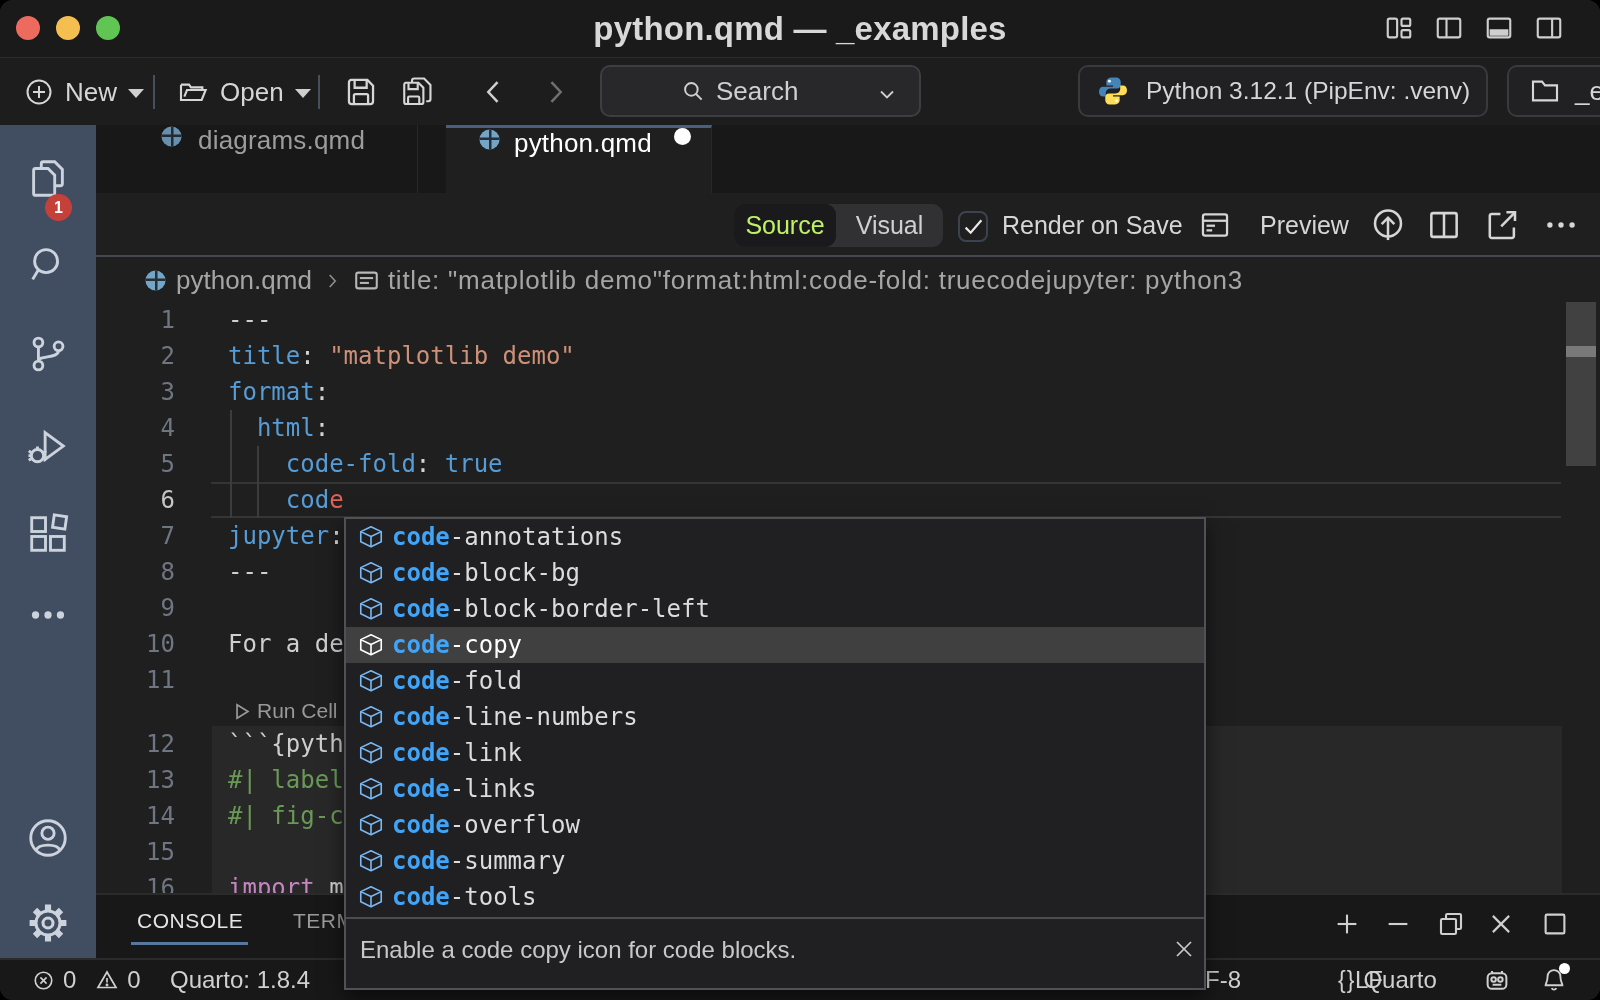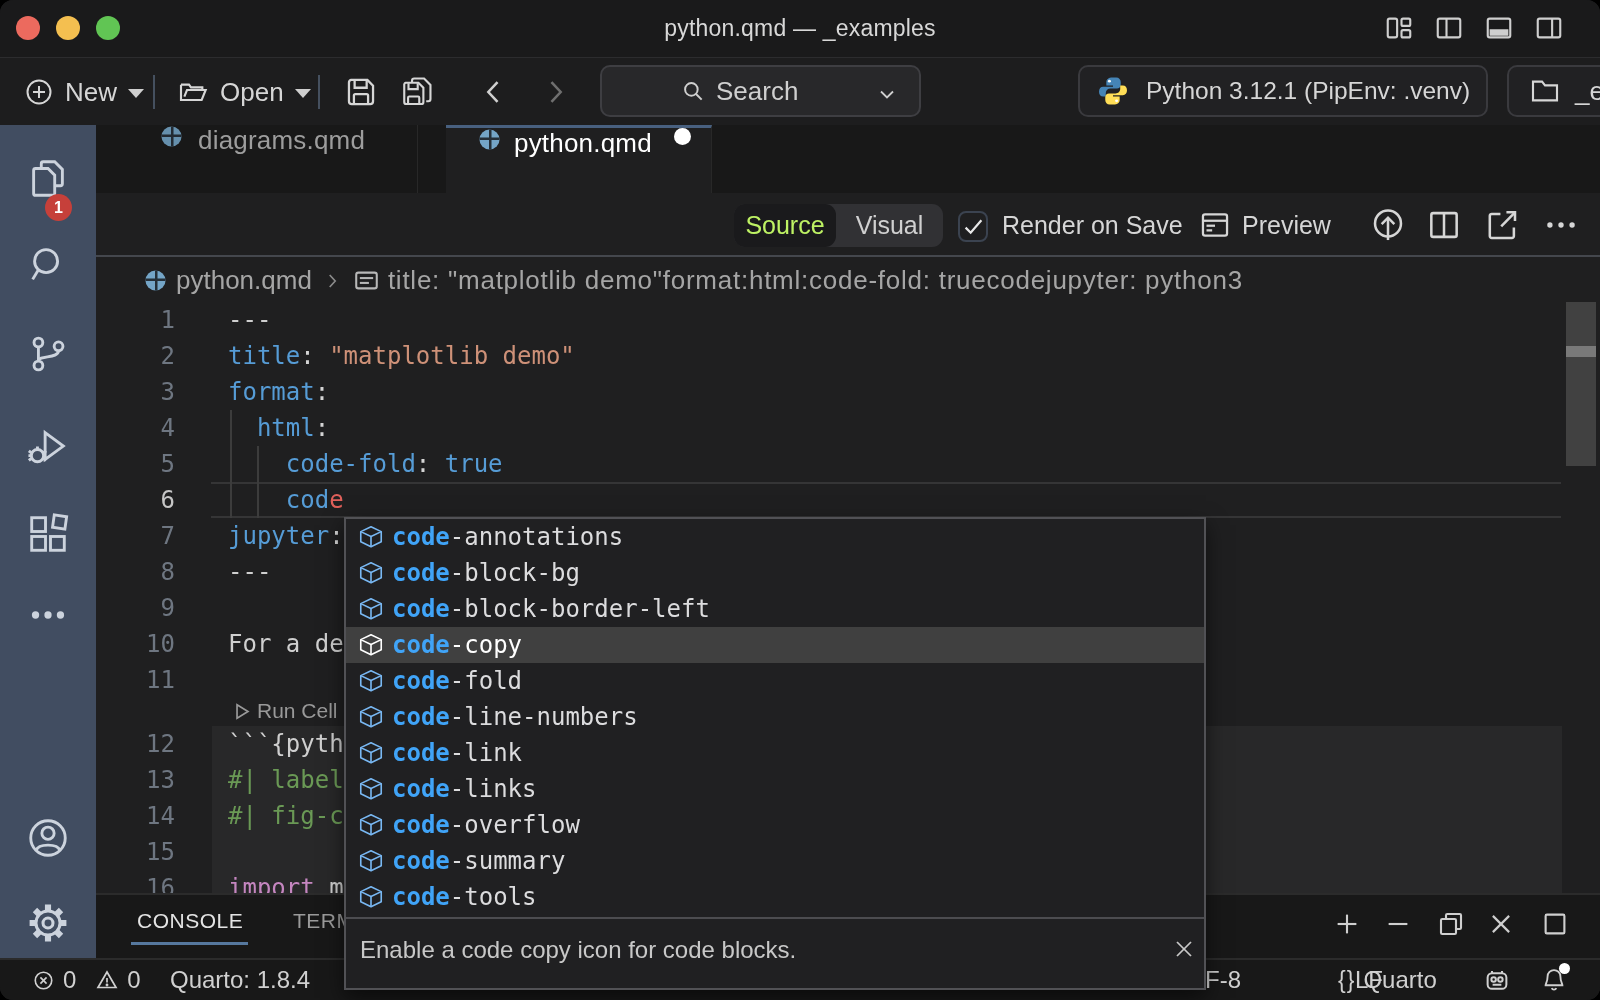--- a/index.html
+++ b/index.html
@@ -6,21 +6,21 @@
   html,body { width:1600px; height:1000px; background:#000; overflow:hidden; }
   body { font-family:"Liberation Sans", sans-serif; }
   .window { position:relative; width:1600px; height:1000px; border-radius:13px; overflow:hidden; background:#1f1f20; }
 
   
   .titlebar { position:absolute; left:0; top:0; width:1600px; height:57px; background:#1a1a1b; }
   .tl { position:absolute; top:16px; width:24px; height:24px; border-radius:50%; }
   .tl.red { left:16px; background:#ec6a5e; }
   .tl.yellow { left:56px; background:#f4bf50; }
   .tl.green { left:96px; background:#61c554; }
-  .wintitle { position:absolute; left:0; right:0; top:0; height:57px; line-height:57px; text-align:center; color:#d8d8d8; font-size:23px; font-weight:400; letter-spacing:0.2px; }
+  .wintitle { position:absolute; left:0; right:0; top:0; height:57px; line-height:57px; text-align:center; color:#d8d8d8; font-size:33px; font-weight:700; letter-spacing:0.2px; }
   .tbicons { position:absolute; right:36px; top:13px; display:flex; gap:20px; }
   .tbicons .icbtn { width:30px; height:30px; }
 
   
   .toolbar { position:absolute; left:0; top:57px; width:1600px; height:68px; background:#1d1d1e; border-top:1px solid #2c2c2e; }
   .tbtn { position:absolute; top:0; height:68px; display:flex; align-items:center; gap:11px; color:#d6d6d6; font-size:26px; }
   .vsep { position:absolute; top:17px; width:2px; height:34px; background:#45505f; }
   .icononly { position:absolute; top:17px; width:34px; height:34px; }
   .caret-down { width:0; height:0; border-left:8px solid transparent; border-right:8px solid transparent; border-top:9px solid #cfcfcf; margin-top:3px; }
   .searchbox { position:absolute; left:600px; top:7px; width:321px; height:52px; background:#28282a; border:2px solid #3e3e42; border-radius:10px; display:flex; align-items:center; justify-content:flex-start; padding-left:78px; color:#cfcfcf; font-size:26px; }
@@ -42,21 +42,21 @@
   .tab .dot { width:17px; height:17px; border-radius:50%; background:#fff; margin-left:22px; }
 
   
   .actionstrip { position:absolute; left:96px; top:193px; width:1504px; height:64px; background:#1f1f20; border-bottom:2px solid #44474d; }
   .seg { position:absolute; left:638px; top:11px; width:209px; height:43px; background:#313134; border-radius:11px; display:flex; }
   .seg .opt { height:43px; display:flex; align-items:center; justify-content:center; font-size:25px; }
   .seg .opt.on { width:102px; background:#1a1a1c; border-radius:11px; color:#bef264; }
   .seg .opt.off { width:107px; color:#d0d0d0; }
   .checkbox { position:absolute; left:862px; top:18px; width:30px; height:31px; border:2px solid #3b4350; border-radius:8px; }
   .ros { position:absolute; left:906px; top:0; height:64px; line-height:64px; color:#d6d6d6; font-size:25px; }
-  .previewbtn { position:absolute; left:1102px; top:0; height:64px; display:flex; align-items:center; gap:10px; color:#d6d6d6; font-size:25px; }
+  .previewbtn { position:absolute; left:1102px; top:0; height:64px; display:flex; align-items:center; gap:28px; color:#d6d6d6; font-size:25px; }
   .stripicon { position:absolute; top:13px; width:38px; height:38px; }
 
   
   .breadcrumb { position:absolute; left:96px; top:259px; width:1504px; height:43px; background:#1f1f20; display:flex; align-items:center; color:#a5a5a5; font-size:26px; }
   .breadcrumb .qicon { margin-left:48px; }
   .breadcrumb .fname { margin-left:9px; }
   .breadcrumb .bchev { margin:0 9px 0 9px; color:#8b8b8b; }
   .breadcrumb .symicon { margin-right:7px; }
 
   

